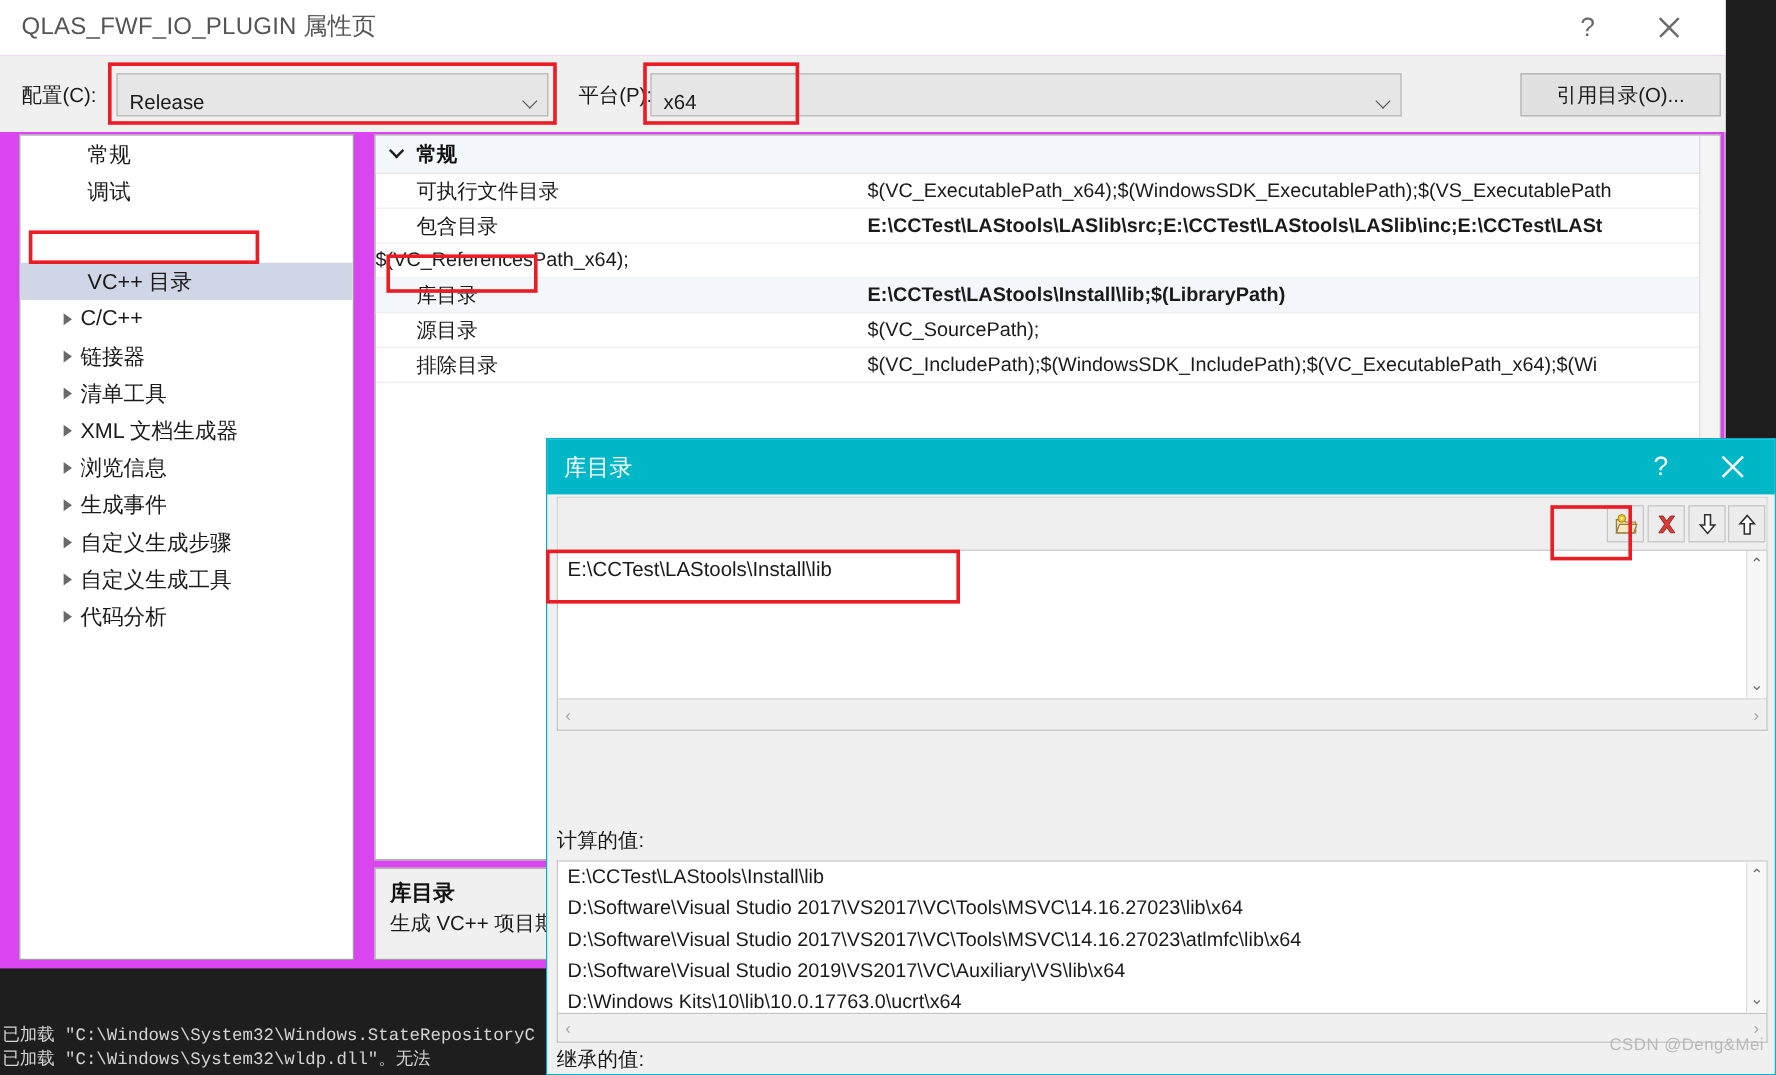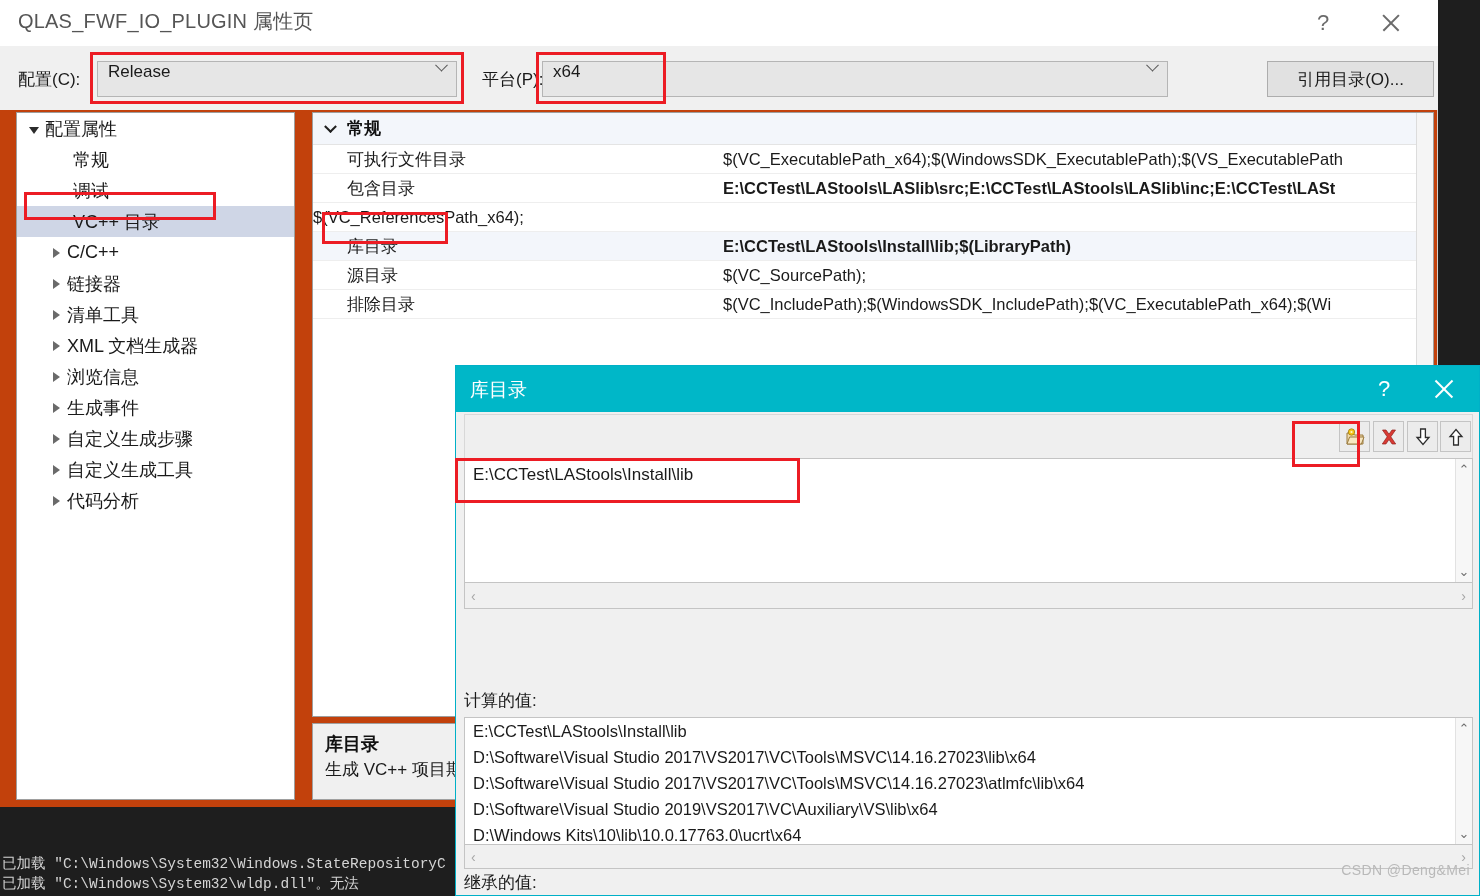--- a/index.html
+++ b/index.html
@@ -22,21 +22,21 @@
     background: #1e1e1e; overflow: hidden;
   }
   .vs-output-line {
     color: #d4d4d4; font-family: "Liberation Mono", "DejaVu Sans Mono", monospace;
     font-size: 14.5px; white-space: pre; line-height: 20px; padding-left: 2px;
   }
 
   
   .propwin {
     position: absolute; left: 0; top: 0; width: 1438px; height: 807px;
-    background: #c2410c;
+    background: #d946ef;
     border-right: 1px solid #cfcfcf;
     padding-left: 32px;
   }
   .titlebar {
     position: absolute; left: 0; top: 0; width: 1438px; height: 46px;
     background: #ffffff;
   }
   .title-text {
     position: absolute; left: 18px; top: 8px;
     font-size: 20px; color: #555; letter-spacing: .2px;
@@ -56,21 +56,21 @@
   .xglyph:before { transform: rotate(45deg); }
   .xglyph:after  { transform: rotate(-45deg); }
 
   
   .configrow { position: absolute; left: 0; top: 46px; width: 1438px; height: 64px; background:#f0f0f0; }
   .lbl { position: absolute; font-size: 17px; color: #1a1a1a; }
   .cfg-label { left: 18px; top: 68px; }
   .plat-label { left: 482px; top: 68px; }
   .combo {
     position: absolute; background: #e6e6e6; border: 1px solid #b5b5b5;
-    height: 36px; display: flex; align-items: flex-start; cursor: default;
+    height: 36px; display: flex; align-items: flex-end; cursor: default;
   }
   .combo .val { padding-left: 10px; font-size: 17px; color:#1a1a1a; flex: 1; white-space: nowrap; overflow: hidden; }
   .combo .chev { width: 30px; text-align: center; font-size: 13px; color: #444; }
   .chev-ico { display: inline-block; width: 9px; height: 9px; border-right: 1.6px solid #555; border-bottom: 1.6px solid #555; transform: rotate(45deg) translate(-3px,-3px); }
   .cfg-combo  { left: 97px;  top: 61px; width: 360px; }
   .plat-combo { left: 542px; top: 61px; width: 626px; }
   .btn-cfgmgr {
     position: absolute; left: 1267px; top: 61px; width: 167px; height: 36px;
     background: #e1e1e1; border: 1px solid #adadad;
     display: flex; align-items: center; justify-content: center;
@@ -82,21 +82,21 @@
 
   
   .tree {
     position: absolute; left: 16px; top: 112px; width: 279px; height: 688px;
     background: #ffffff; border: 1px solid #9e9e9e; overflow: hidden;
   }
   .tree-item {
     position: relative; height: 31px; display: flex; align-items: center;
     font-size: 18px; color: #1a1a1a; cursor: default; white-space: nowrap;
   }
-  .tree-item.sel { background: #cfd6e6; }
+  .tree-item.sel { background: #cfd6e6; margin-top: 44px; }
   .tw { width: 22px; display: inline-block; text-align: center; flex: none; }
   .tri-down { display: inline-block; width: 0; height: 0; border-left: 5px solid transparent; border-right: 5px solid transparent; border-top: 7px solid #2b2b2b; }
   .tri-right { display: inline-block; width: 0; height: 0; border-top: 5px solid transparent; border-bottom: 5px solid transparent; border-left: 7px solid #6a6a6a; }
   .lvl0 { padding-left: 6px; }
   .lvl1 { padding-left: 34px; }
   .lvl1b { padding-left: 28px; }
 
   
   .grid {
     position: absolute; left: 312px; top: 112px; width: 1122px; height: 605px;
@@ -238,25 +238,20 @@
     <div class="lbl plat-label">平台(P):</div>
     <div class="combo plat-combo">
       <span class="val">x64</span>
       <span class="chev"><i class="chev-ico"></i></span>
     </div>
 
     <div class="btn-cfgmgr">引用目录(O)...</div>
 
     <div class="tree">
       <div id="tree-host">
-          <div class="tree-item">
-            <span class="lvl0" style="display: inline-block;"></span>
-            <span class="tw"><i class="tri-down"></i></span>
-            <span>配置属性</span>
-          </div>
           <div class="tree-item">
             <span class="lvl1" style="display: inline-block;"></span>
             <span class="tw"></span>
             <span>常规</span>
           </div>
           <div class="tree-item">
             <span class="lvl1" style="display: inline-block;"></span>
             <span class="tw"></span>
             <span>调试</span>
           </div>

